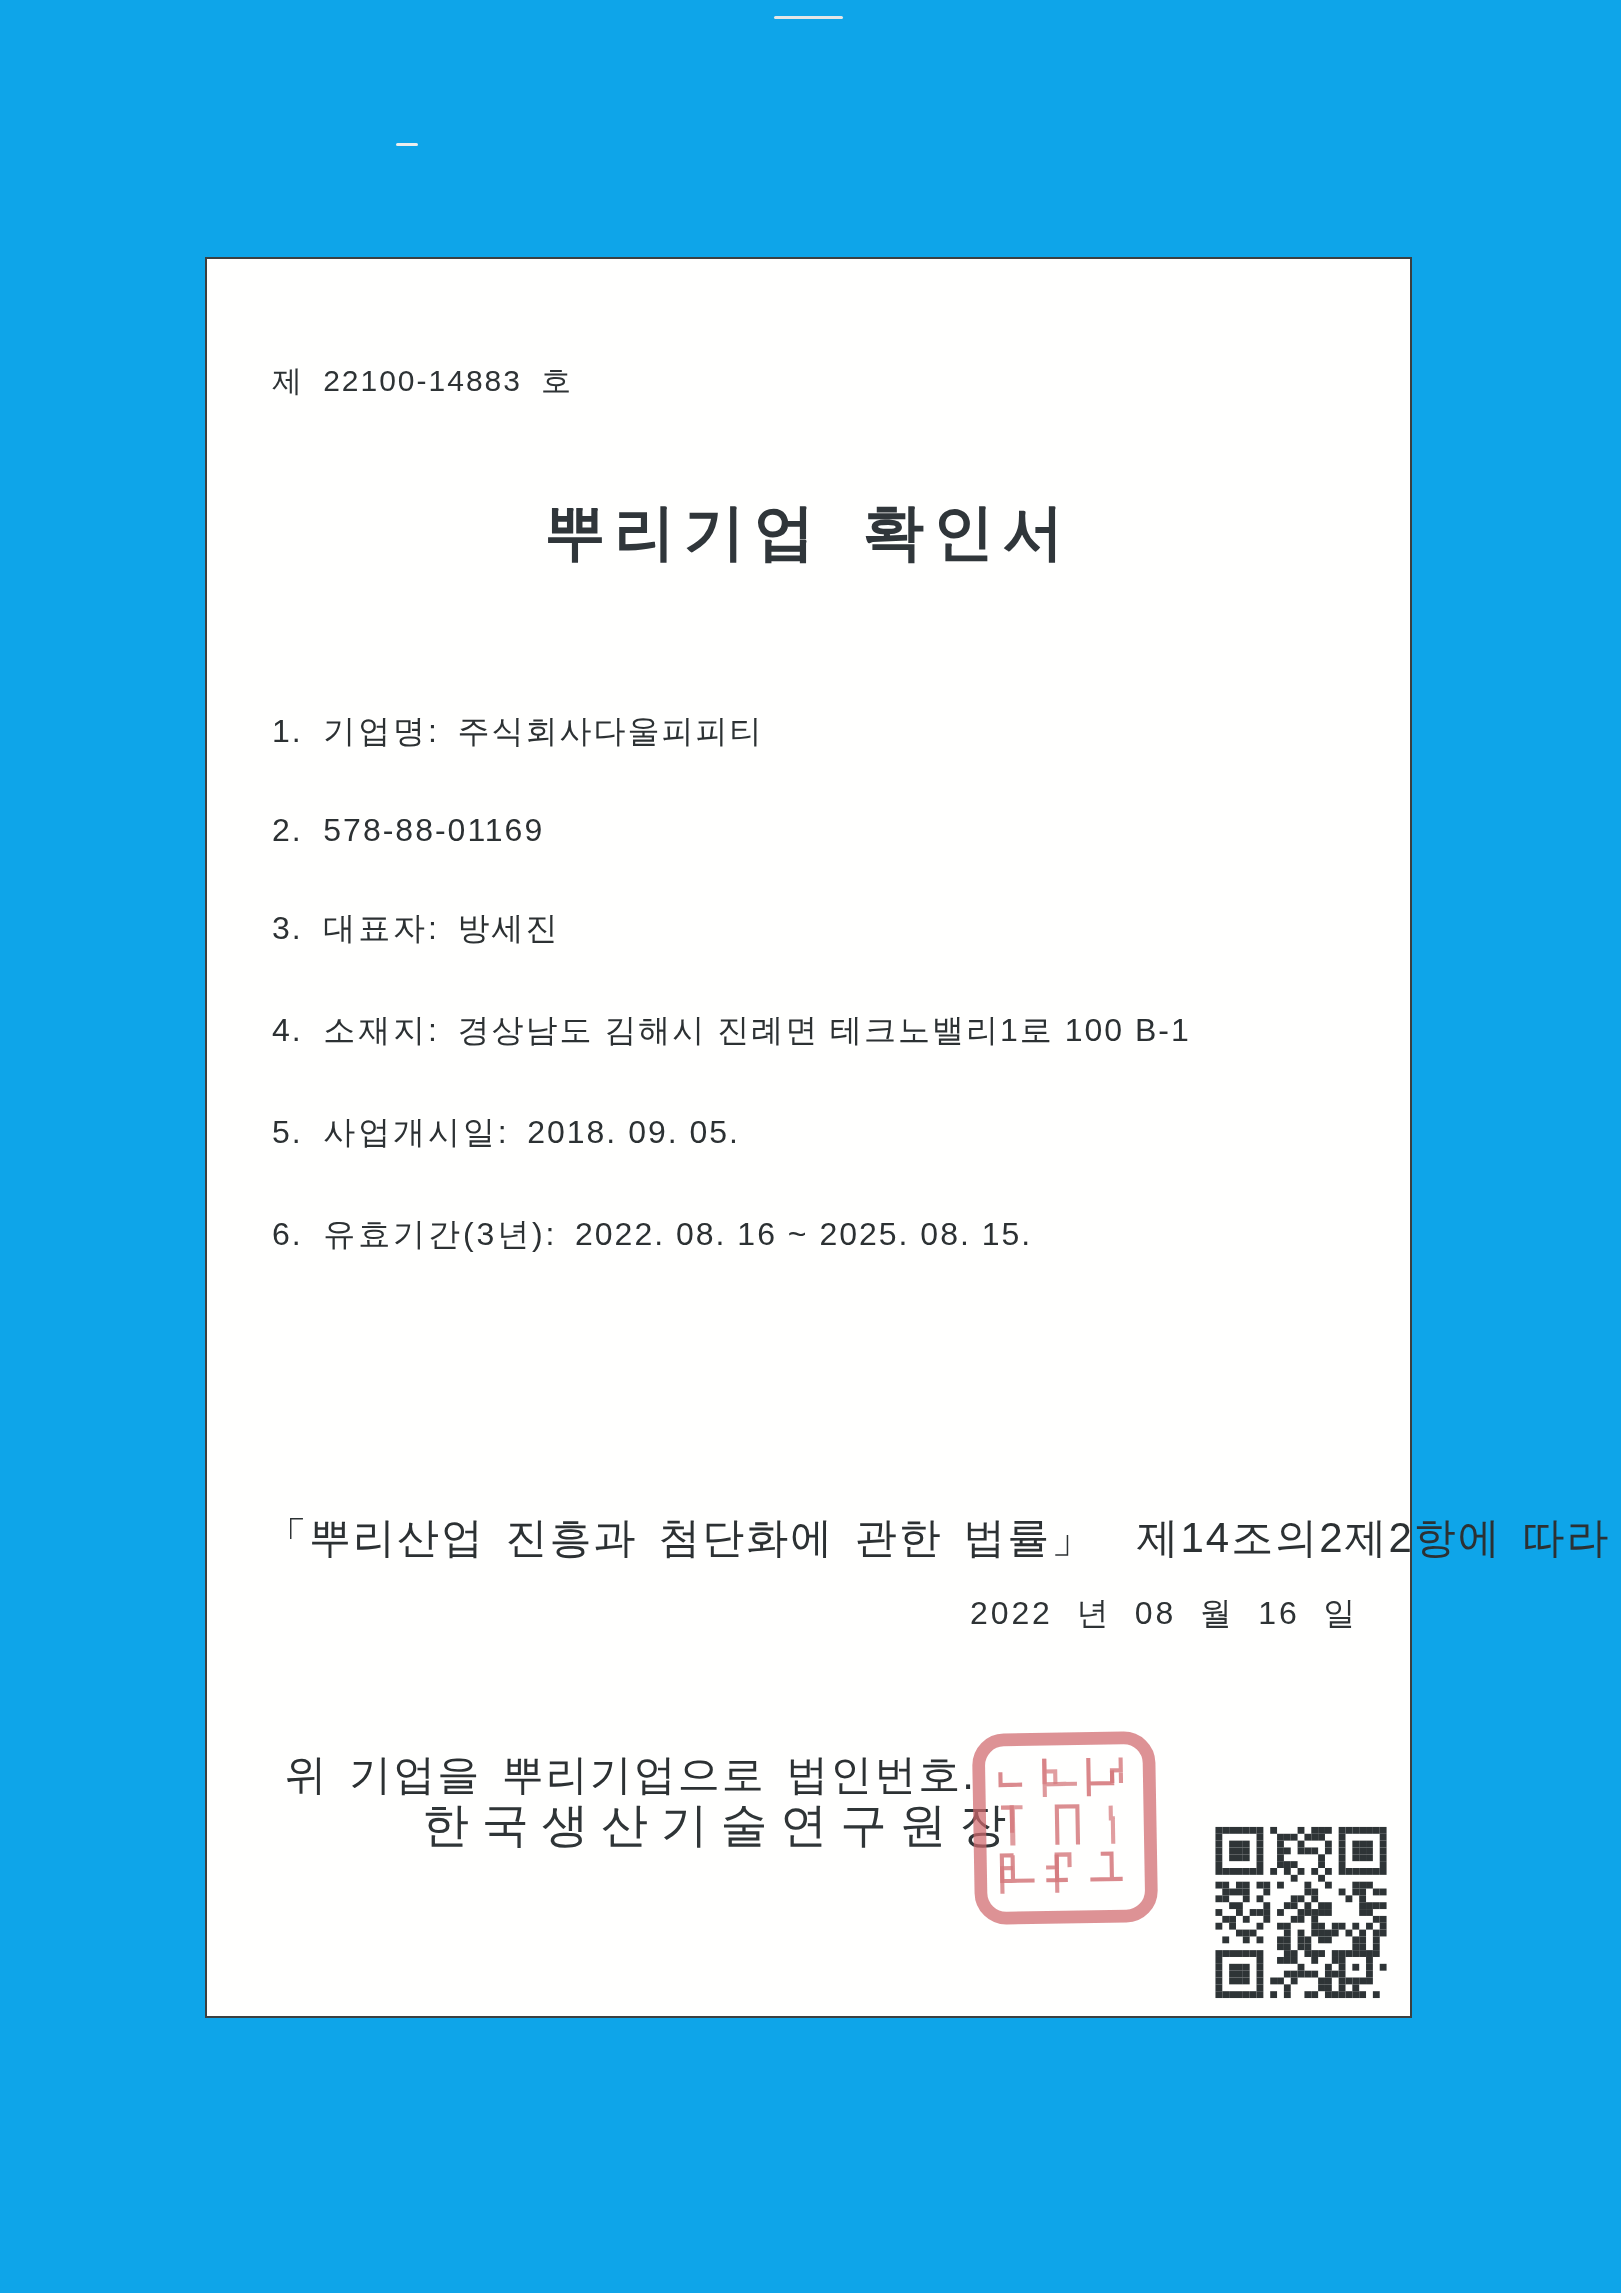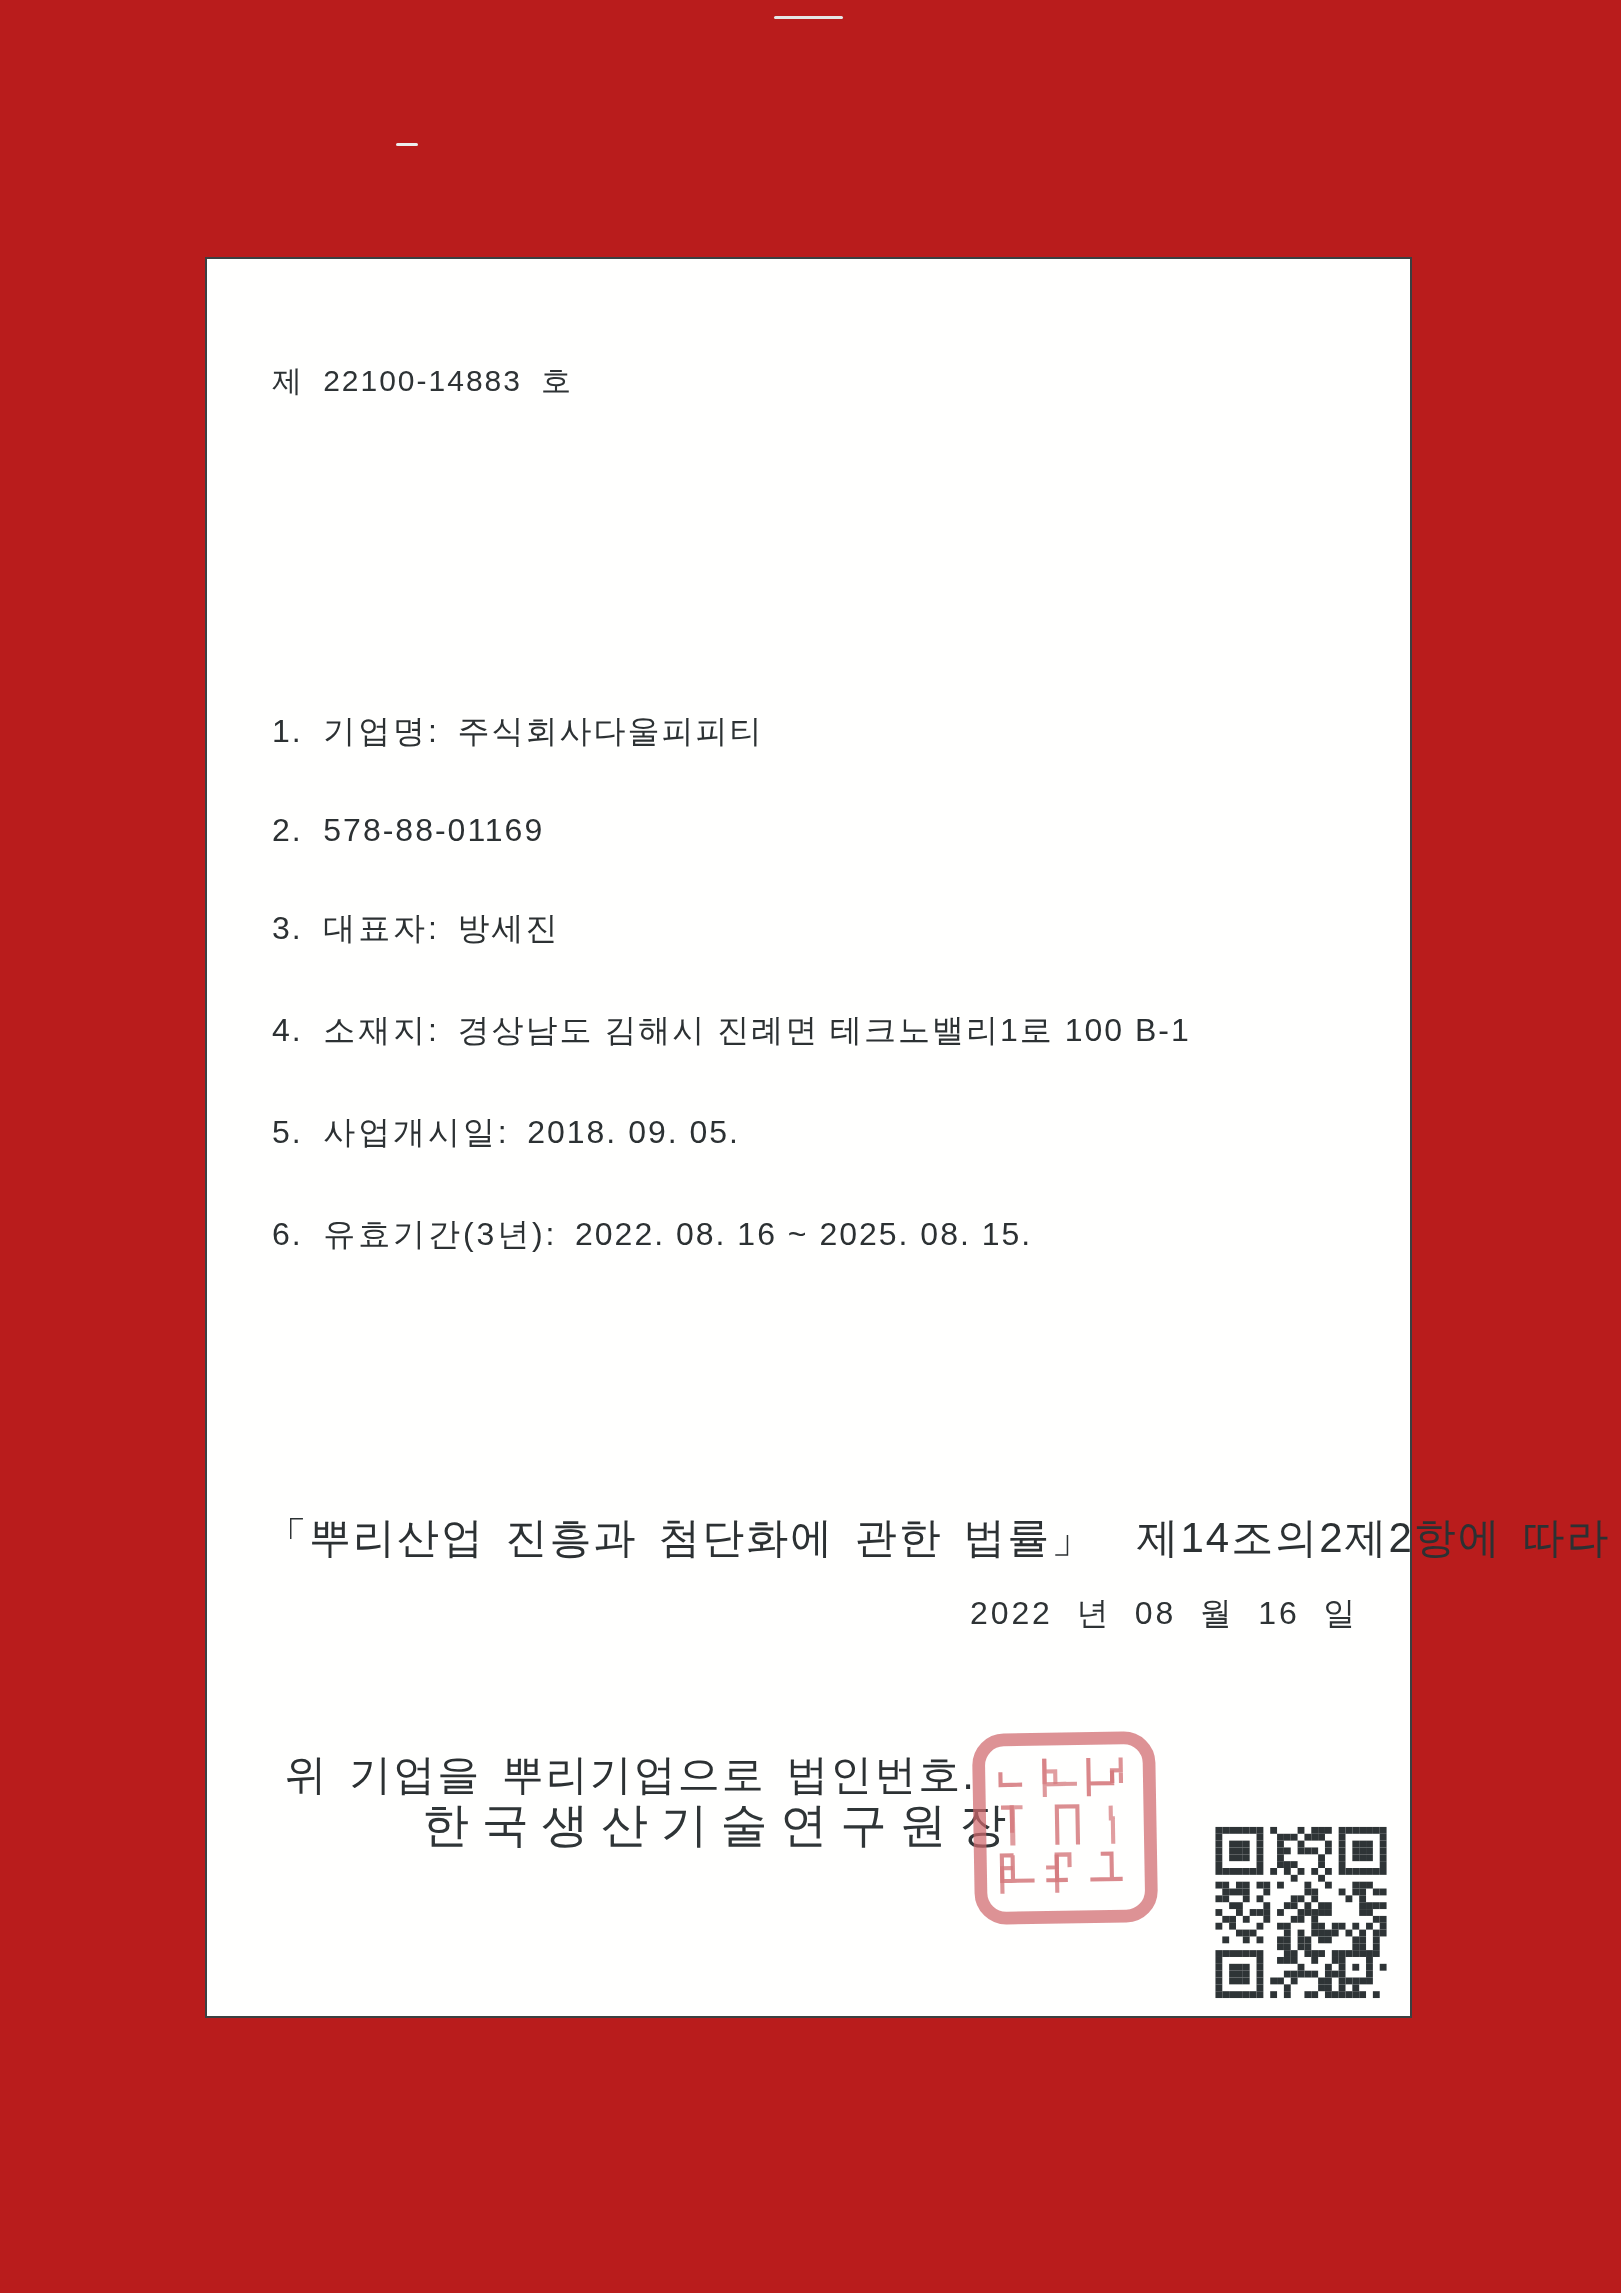--- a/index.html
+++ b/index.html
@@ -1,19 +1,19 @@
 <!DOCTYPE html>
 <html><head>
 <meta charset="utf-8">
 <style>
   html,body{margin:0;padding:0;background:#ffffff;}
   .page{
     position:relative;
     width:1621px;height:2294px;
-    background:#b91c1c;
+    background:#0ea5e9;
     font-family:"Liberation Sans","DejaVu Sans",sans-serif;
     color:#2c3133;
     overflow:hidden;
   }
   
   .speck1{position:absolute;left:774px;top:15.7px;width:69px;height:2.9px;background:#e4e6e6;border-radius:2px;}
   .speck2{position:absolute;left:396px;top:143px;width:21.6px;height:2.9px;background:#eceeee;border-radius:2px;}
   .speck3{position:absolute;left:825px;top:1733px;width:13.7px;height:2.9px;background:#e9ebeb;border-radius:2px;}
 
   .frame{
@@ -79,20 +79,21 @@
 
 <div class="page">
   <div class="speck1"></div>
   <div class="speck2"></div>
   <div class="speck3"></div>
 
   <div class="frame">
 
     <div class="doc-number">제 22100-14883 호</div>
 
+    <div class="title">뿌리기업 확인서</div>
 
     <div class="items" id="items-list">
   <div class="item">
     <span class="no">1.</span>
     <span class="label">기업명:</span>
     <span class="value">주식회사다울피피티</span>
   </div>
 
   <div class="item">
     <span class="no">2.</span>

